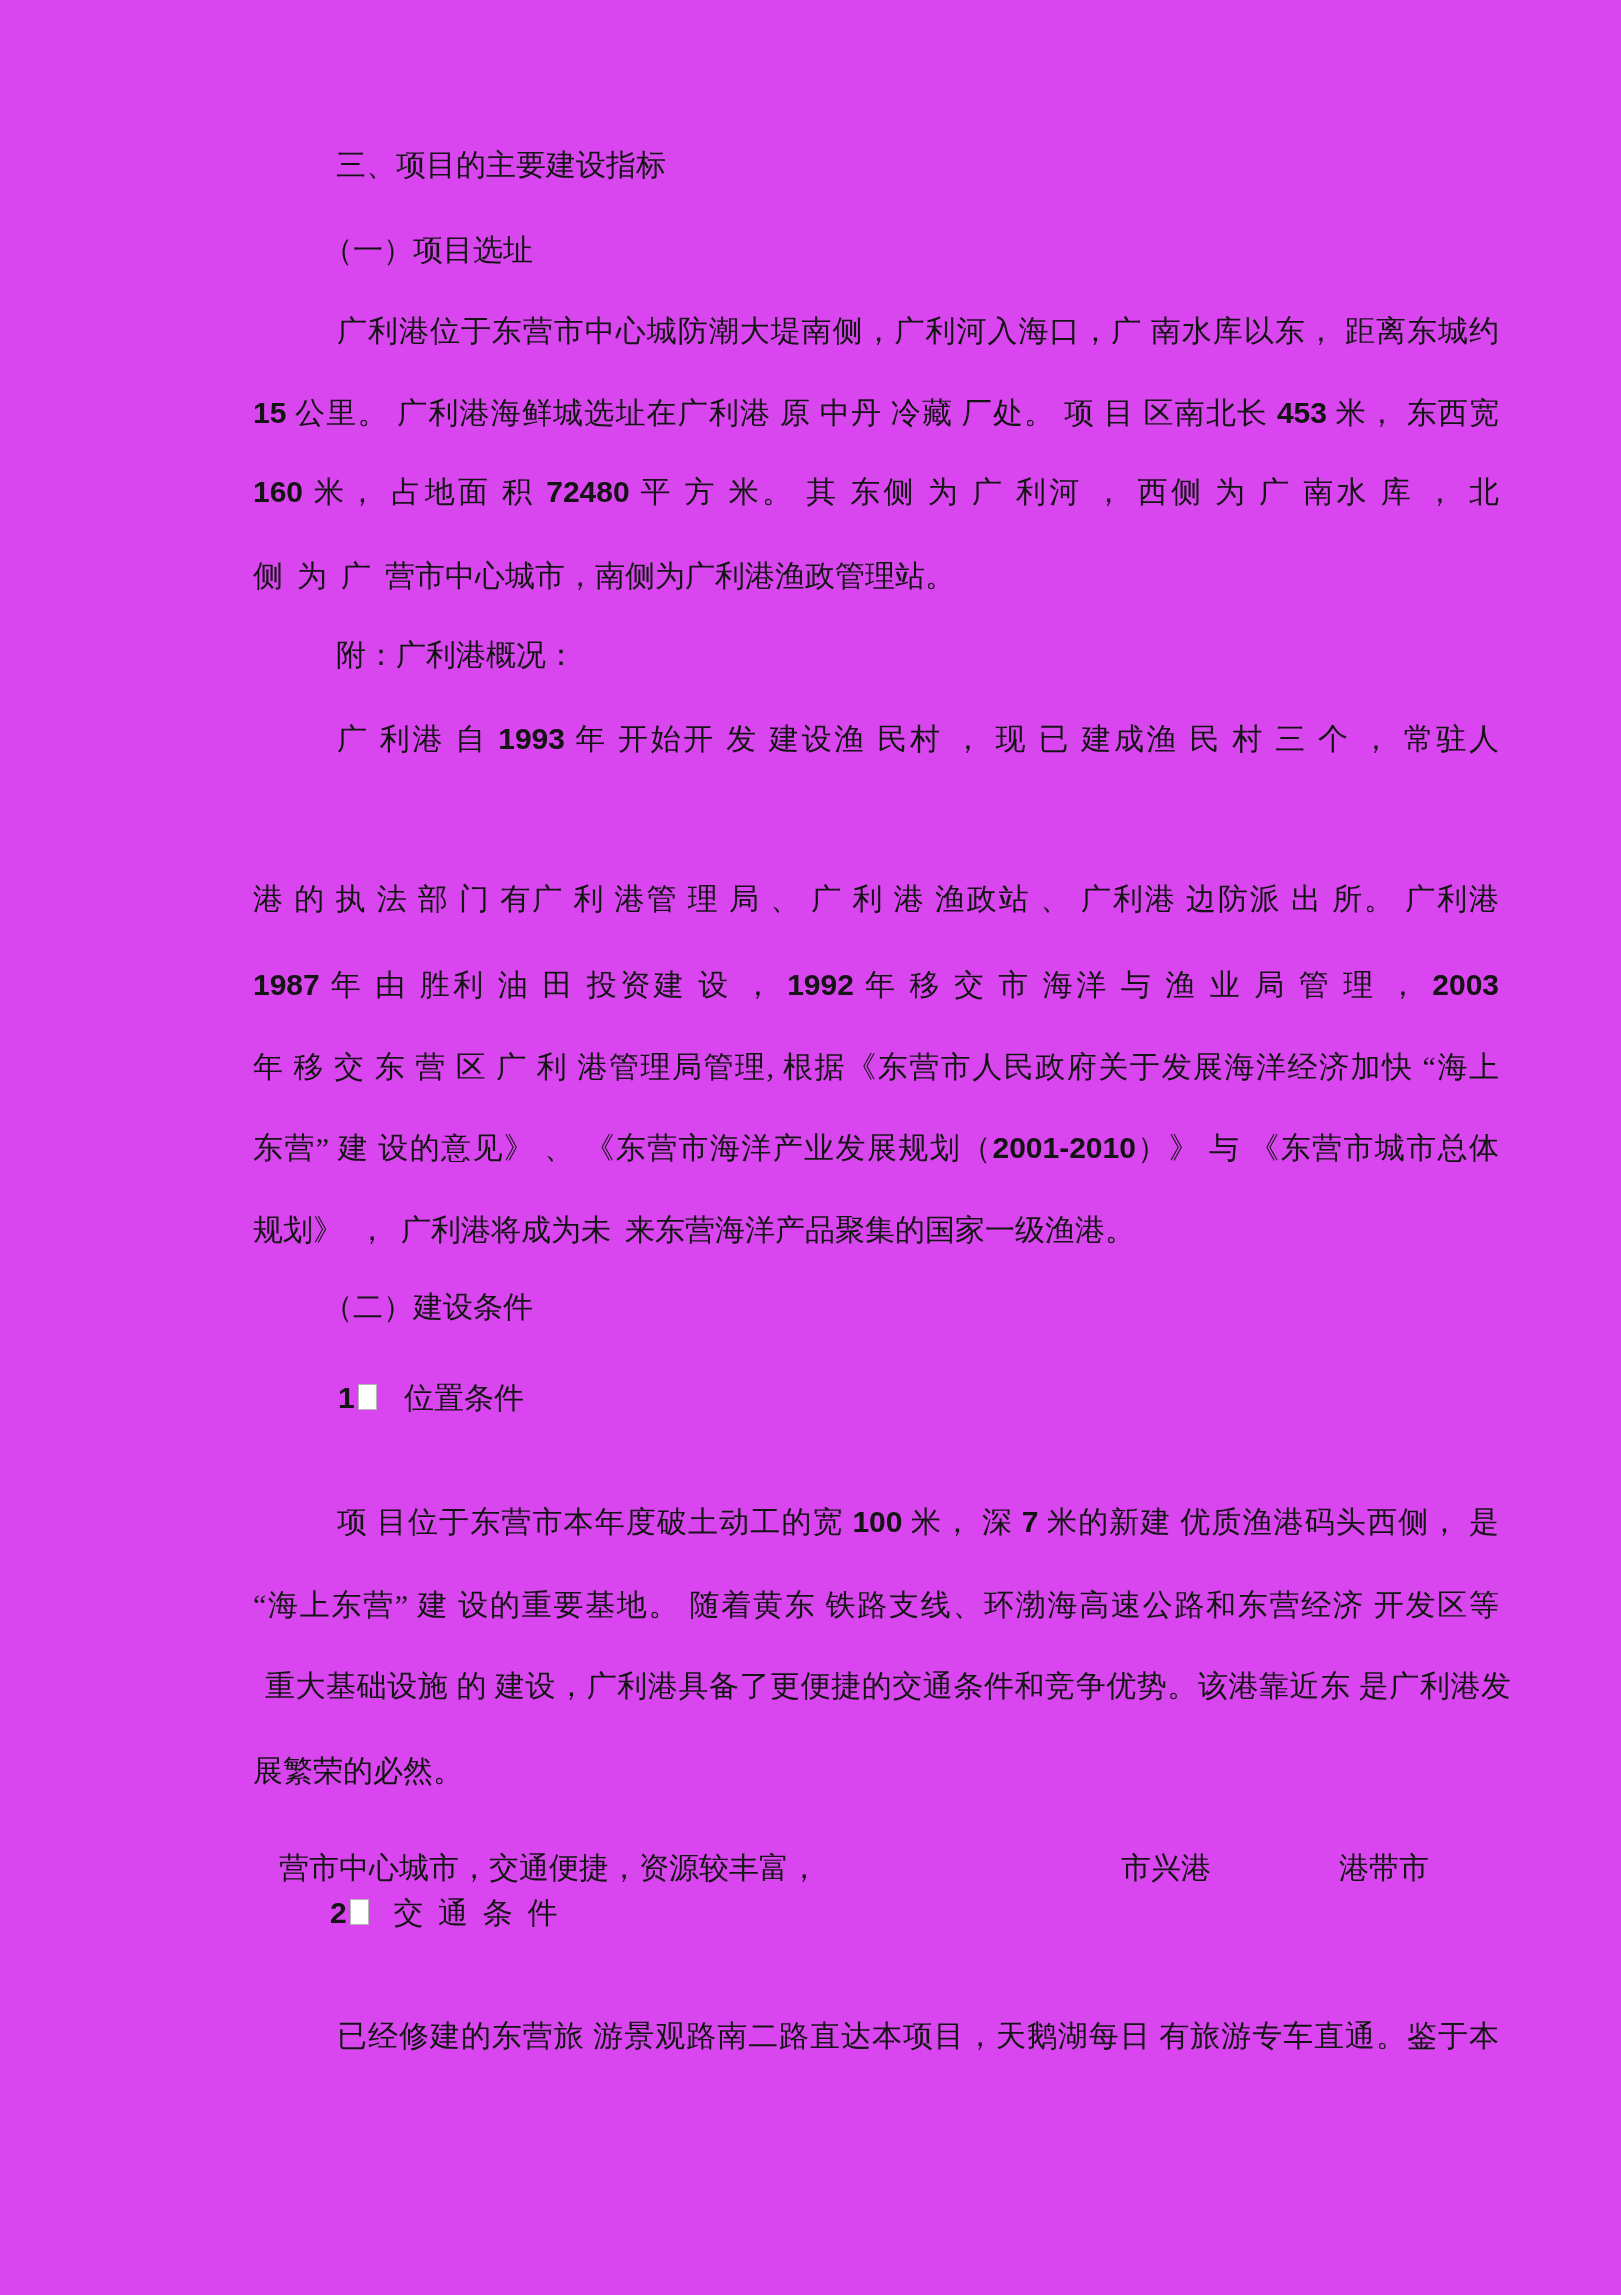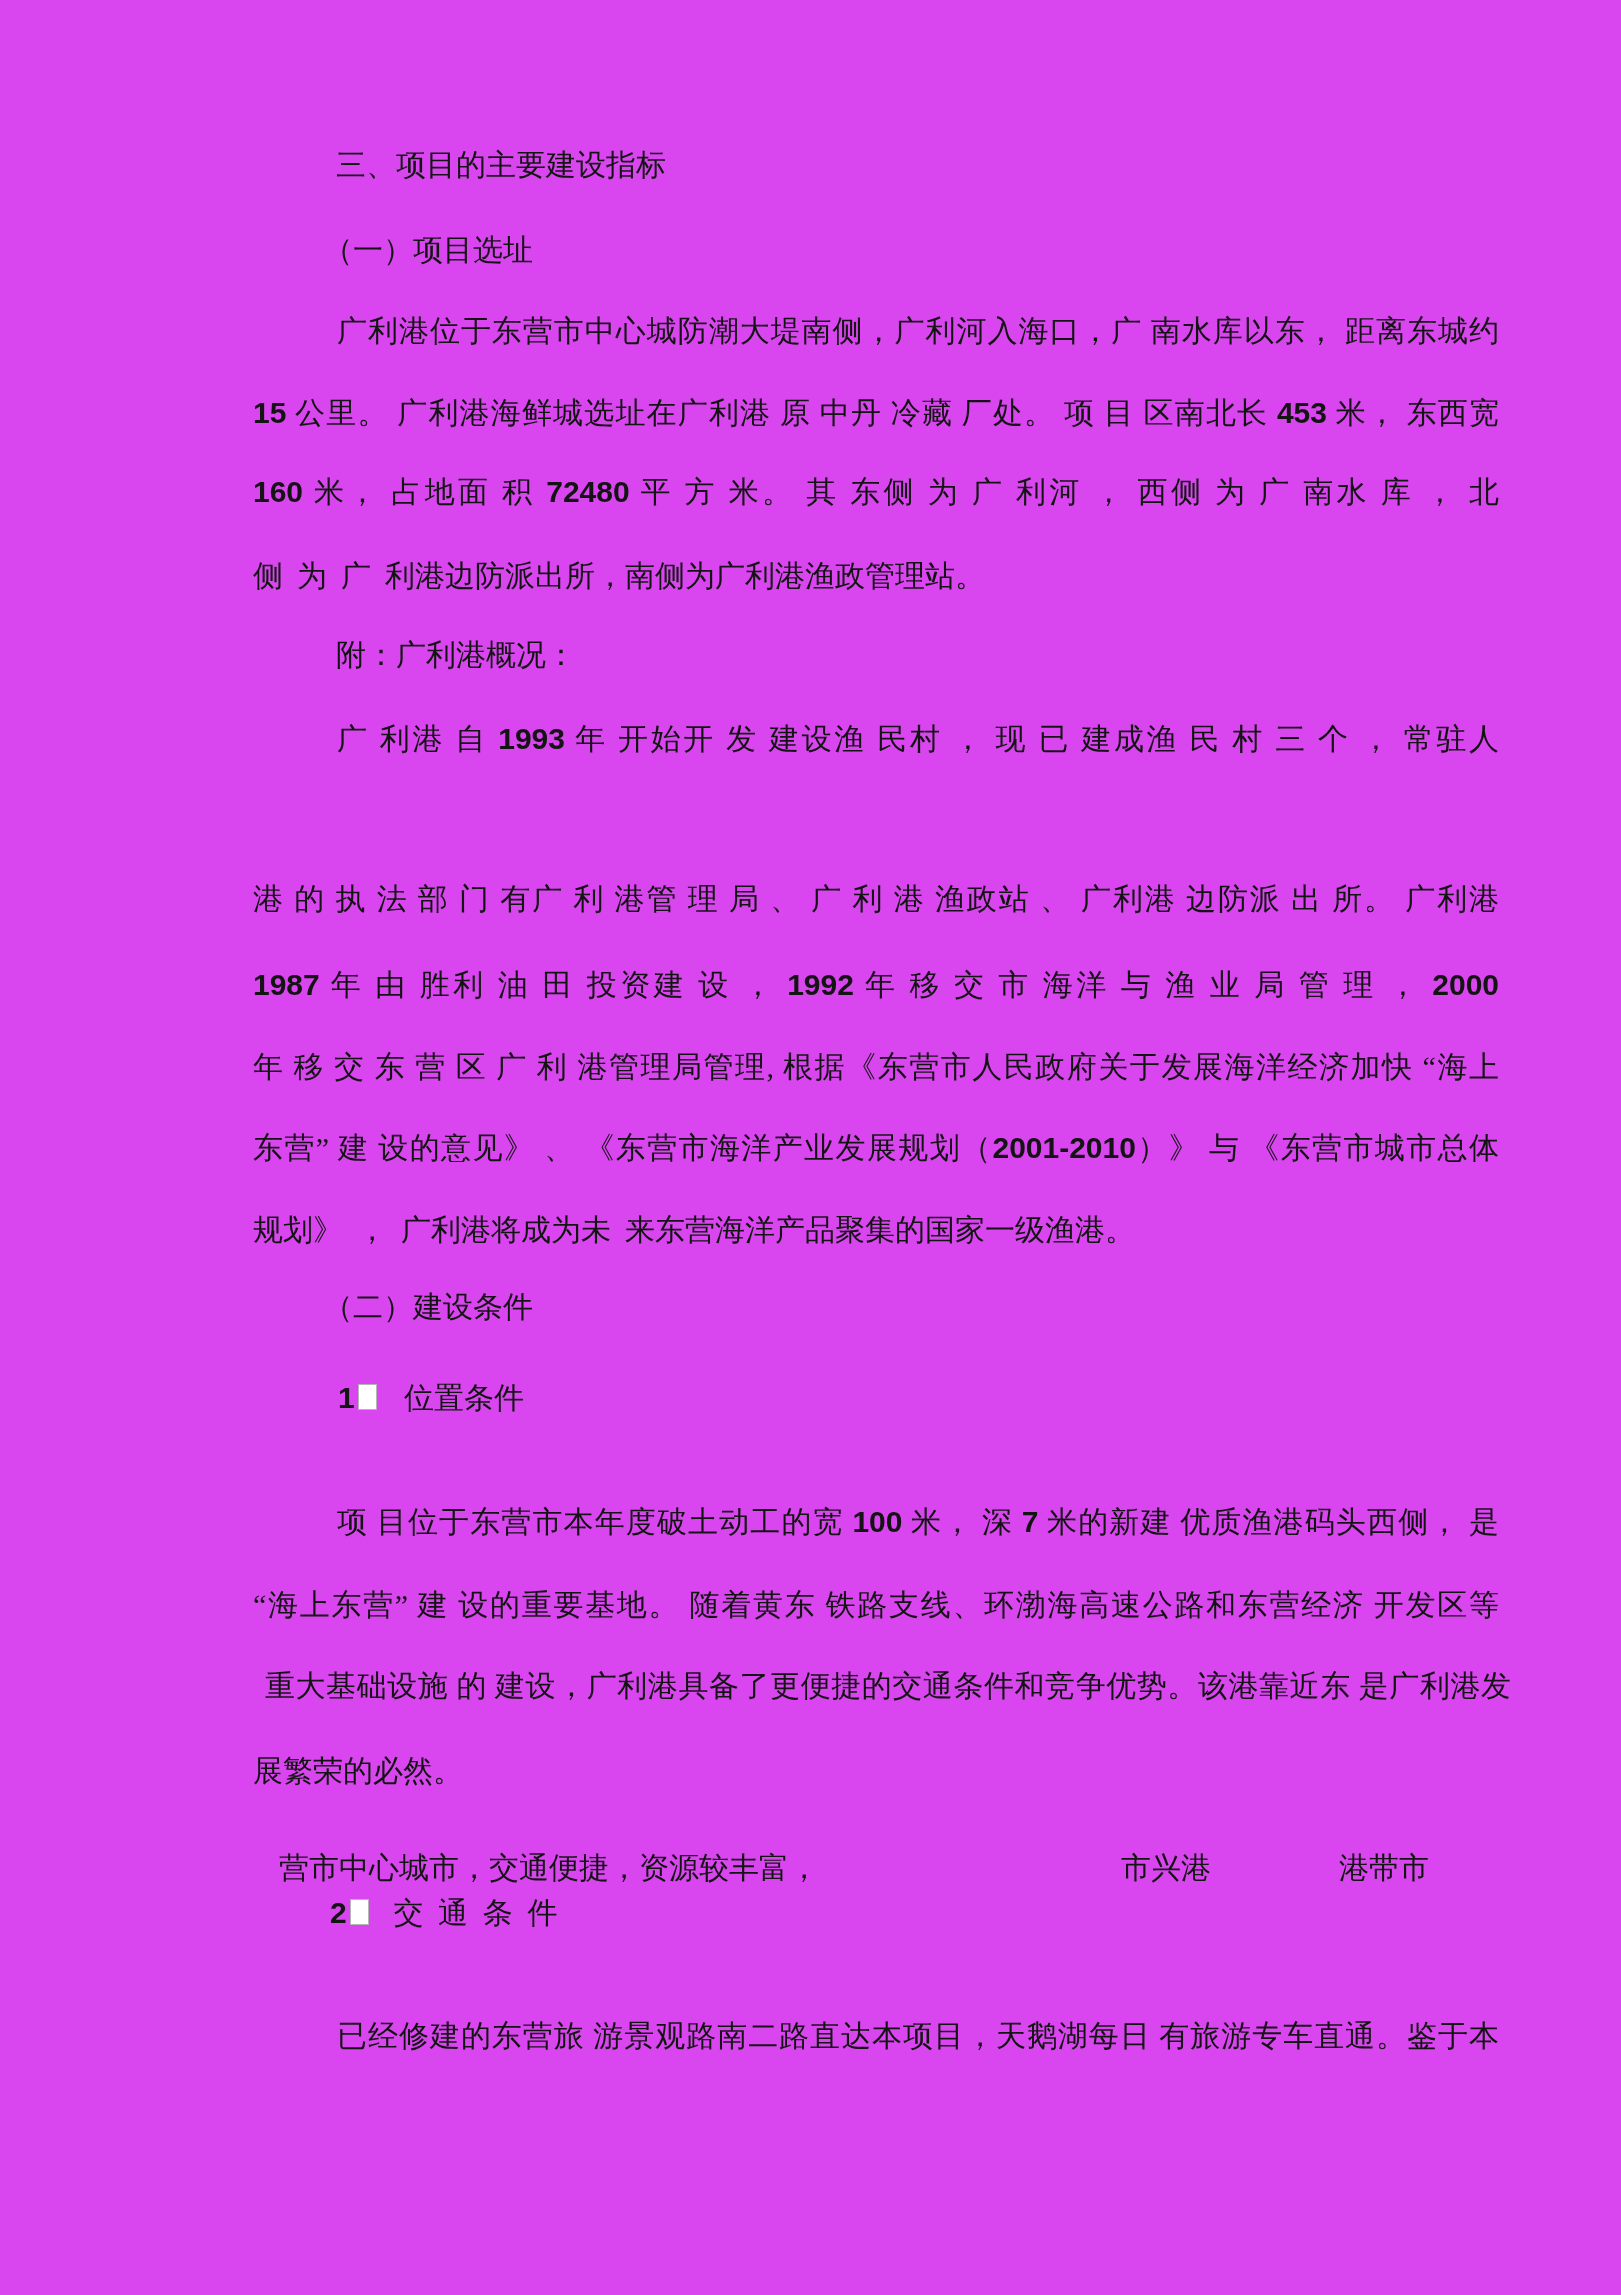--- a/index.html
+++ b/index.html
@@ -53,25 +53,25 @@
 </style>
 </head>
 <body>
 
 <div class="page" style="background: #d946ef; color: rgb(20, 20, 20);">
     <div class="line" style="top: 144px; left: 336px;"><span class="txt">三、项目的主要建设指标</span></div>
     <div class="line" style="top: 229px; left: 323px;"><span class="txt">（一）项目选址</span></div>
     <div class="line j" style="top: 310px; left: 253px; width: 1246px; text-indent: 84px;"><span class="txt">广利港位于东营市中心城防潮大堤南侧，广利河入海口，广 南水库以东， 距离东城约</span></div>
     <div class="line j" style="top: 392px; left: 253px; width: 1246px;"><span class="num">15</span><span class="txt"> 公里。 广利港海鲜城选址在广利港 原 中丹 冷藏 厂处。 项 目 区南北长 </span><span class="num">453</span><span class="txt"> 米， 东西宽</span></div>
     <div class="line j" style="top: 471px; left: 253px; width: 1246px;"><span class="num">160</span><span class="txt"> 米， 占地面 积 </span><span class="num">72480</span><span class="txt"> 平 方 米。 其 东侧 为 广 利河 ， 西侧 为 广 南水 库 ， 北</span></div>
-    <div class="line p" style="top: 555px; left: 253px;"><span class="txt">侧 为 广 利港边防派出所，南侧为广利港渔政管理站。</span></div>
+    <div class="line p" style="top: 555px; left: 253px;"><span class="txt">侧 为 广 营市中心城市，南侧为广利港渔政管理站。</span></div>
     <div class="line" style="top: 634px; left: 336px;"><span class="txt">附：广利港概况：</span></div>
     <div class="line j" style="top: 718px; left: 253px; width: 1246px; text-indent: 84px;"><span class="txt">广 利港 自 </span><span class="num">1993</span><span class="txt"> 年 开始开 发 建设渔 民村 ， 现 已 建成渔 民 村 三 个 ， 常驻人</span></div>
     <div class="line j" style="top: 878px; left: 253px; width: 1246px;"><span class="txt">港 的 执 法 部 门 有广 利 港管 理 局 、 广 利 港 渔政站 、 广利港 边防派 出 所。 广利港</span></div>
-    <div class="line j" style="top: 964px; left: 253px; width: 1246px;"><span class="num">1987</span><span class="txt"> 年 由 胜利 油 田 投资建 设 ， </span><span class="num">1992</span><span class="txt"> 年 移 交 市 海洋 与 渔 业 局 管 理 ， </span><span class="num">2000</span></div>
+    <div class="line j" style="top: 964px; left: 253px; width: 1246px;"><span class="num">1987</span><span class="txt"> 年 由 胜利 油 田 投资建 设 ， </span><span class="num">1992</span><span class="txt"> 年 移 交 市 海洋 与 渔 业 局 管 理 ， </span><span class="num">2003</span></div>
     <div class="line j" style="top: 1046px; left: 253px; width: 1246px; font-family: Liberation Serif, serif;"><span class="txt">年 移 交 东 营 区 广 利 港管理局管理, 根据《东营市人民政府关于发展海洋经济加快 “海上</span></div>
     <div class="line j" style="top: 1127px; left: 253px; width: 1246px;"><span class="txt">东营” 建 设的意见》 、 《东营市海洋产业发展规划（</span><span class="num">2001-2010</span><span class="txt">）》 与 《东营市城市总体</span></div>
     <div class="line p" style="top: 1209px; left: 253px;"><span class="txt">规划》 ， 广利港将成为未 来东营海洋产品聚集的国家一级渔港。</span></div>
     <div class="line" style="top: 1286px; left: 323px;"><span class="txt">（二）建设条件</span></div>
     <div class="line" style="top: 1377px; left: 338px;"><span class="num">1</span><span class="tofu"></span><span class="gap" style="width: 27px;"></span><span class="txt">位置条件</span></div>
     <div class="line j" style="top: 1501px; left: 253px; width: 1246px; text-indent: 84px;"><span class="txt">项 目位于东营市本年度破土动工的宽 </span><span class="num">100</span><span class="txt"> 米， 深 </span><span class="num">7</span><span class="txt"> 米的新建 优质渔港码头西侧， 是</span></div>
     <div class="line j" style="top: 1584px; left: 253px; width: 1246px;"><span class="txt">“海上东营” 建 设的重要基地。 随着黄东 铁路支线、环渤海高速公路和东营经济 开发区等</span></div>
     <div class="line j" style="top: 1665px; left: 253px; width: 1246px; margin-left: 12px;"><span class="txt">重大基础设施 的 建设，广利港具备了更便捷的交通条件和竞争优势。该港靠近东 是广利港发</span></div>
     <div class="line p" style="top: 1750px; left: 253px;"><span class="txt">展繁荣的必然。</span></div>
     <div class="line p" style="top: 1847px; left: 279px;"><span class="txt">营市中心城市，交通便捷，资源较丰富，</span><span class="gap" style="width: 302px;"></span><span class="txt">市兴港</span><span class="gap" style="width: 128px;"></span><span class="txt">港带市</span></div>

